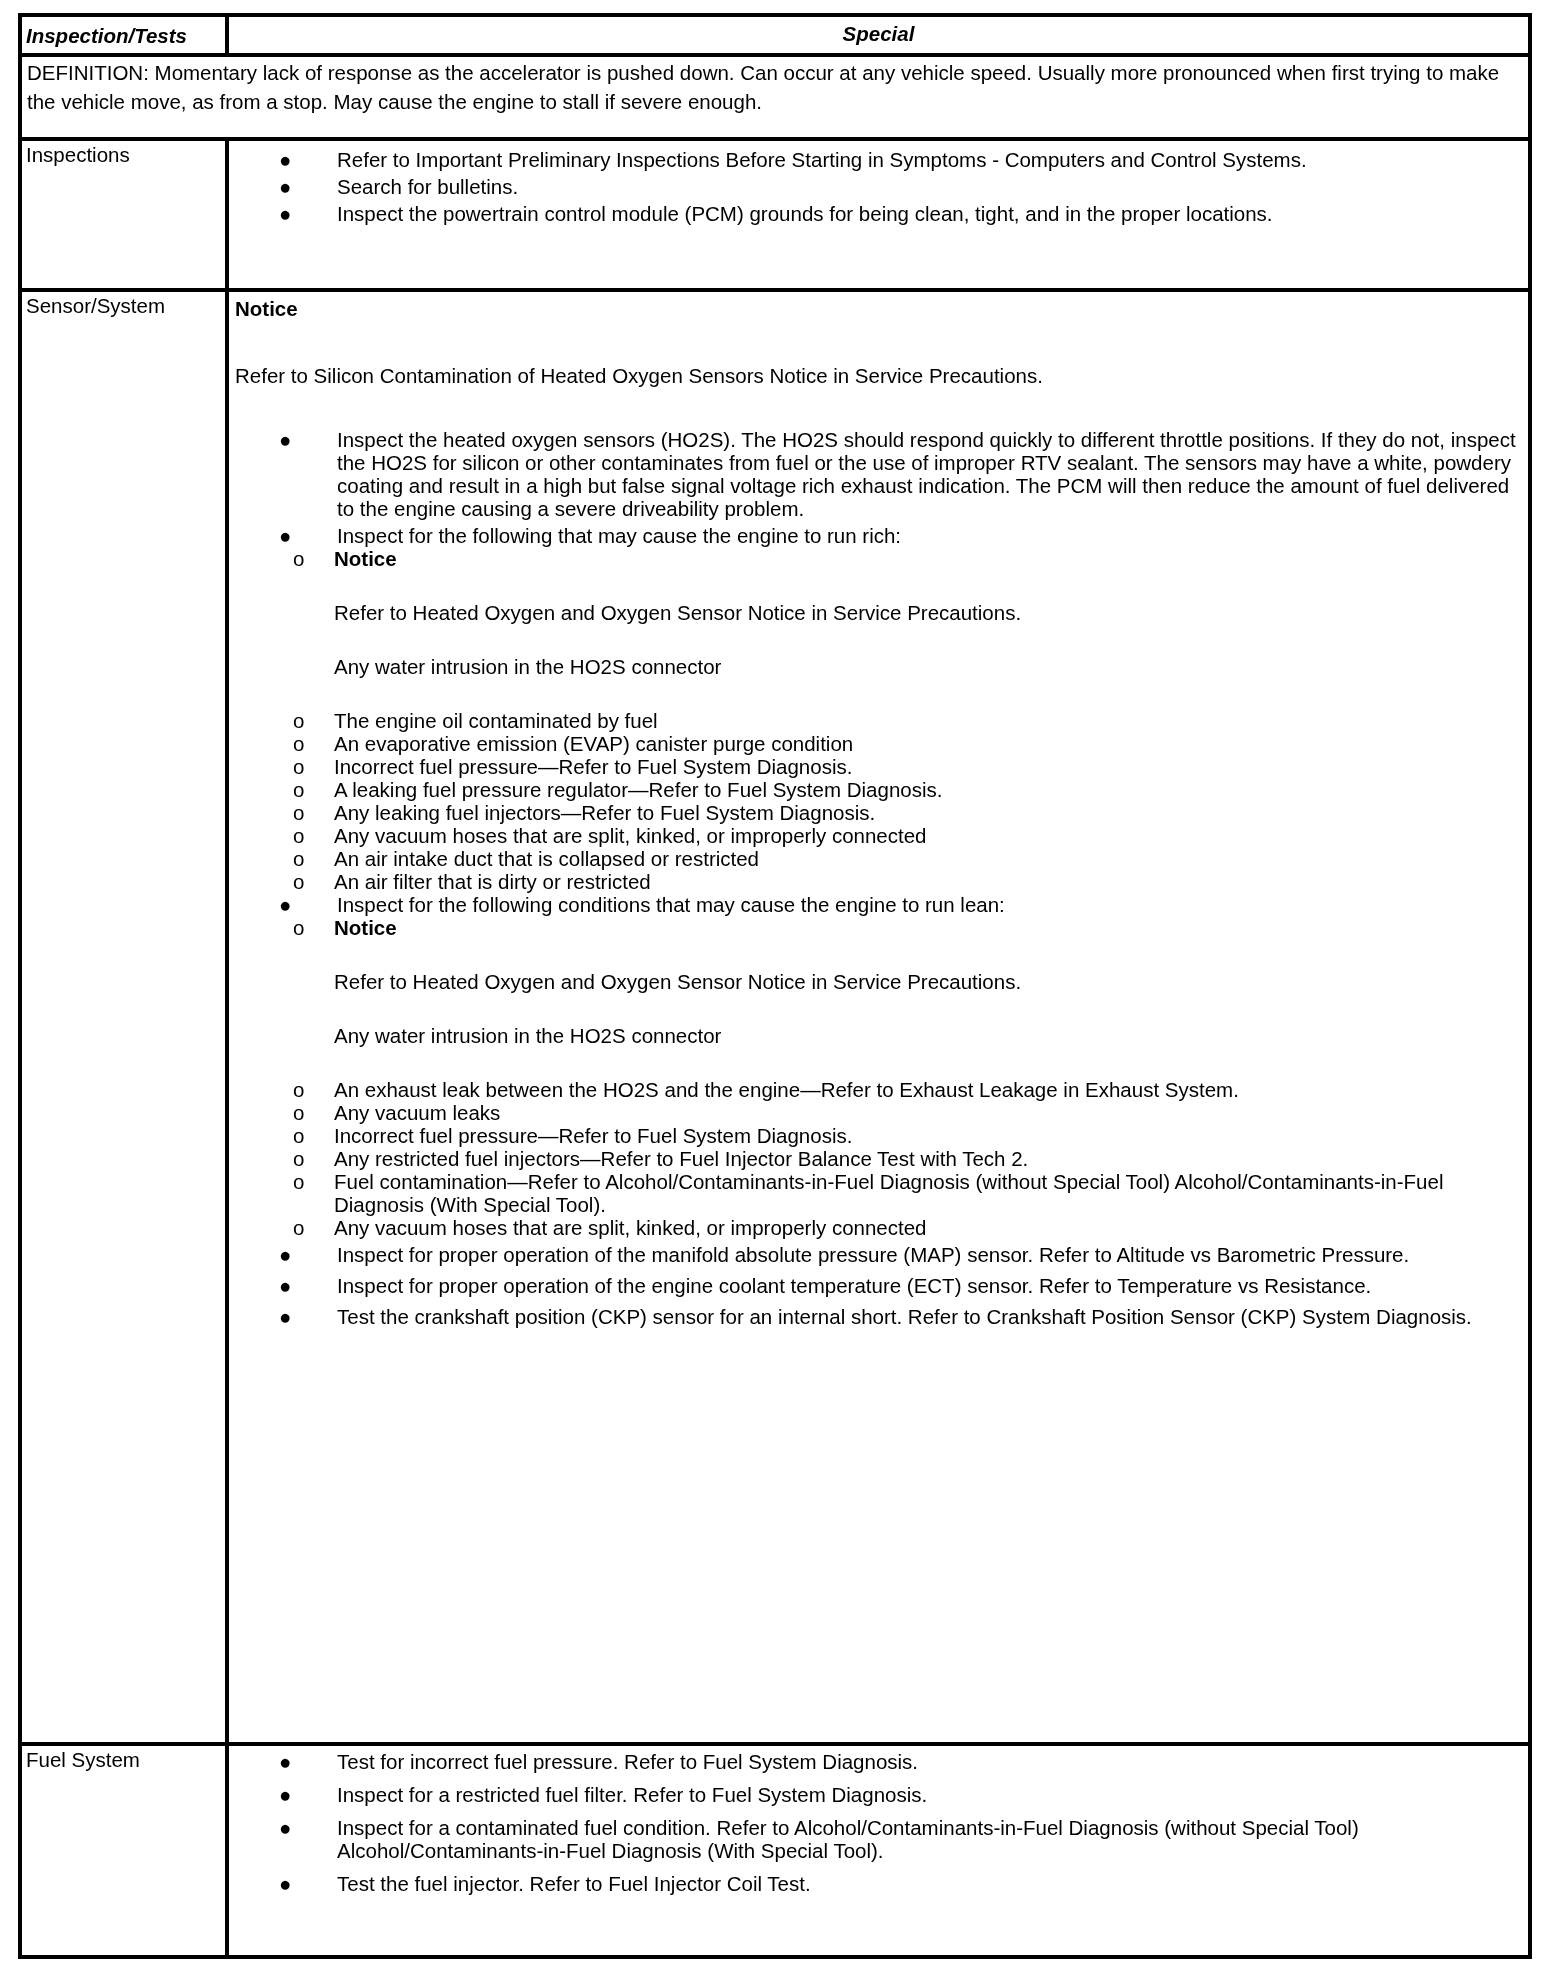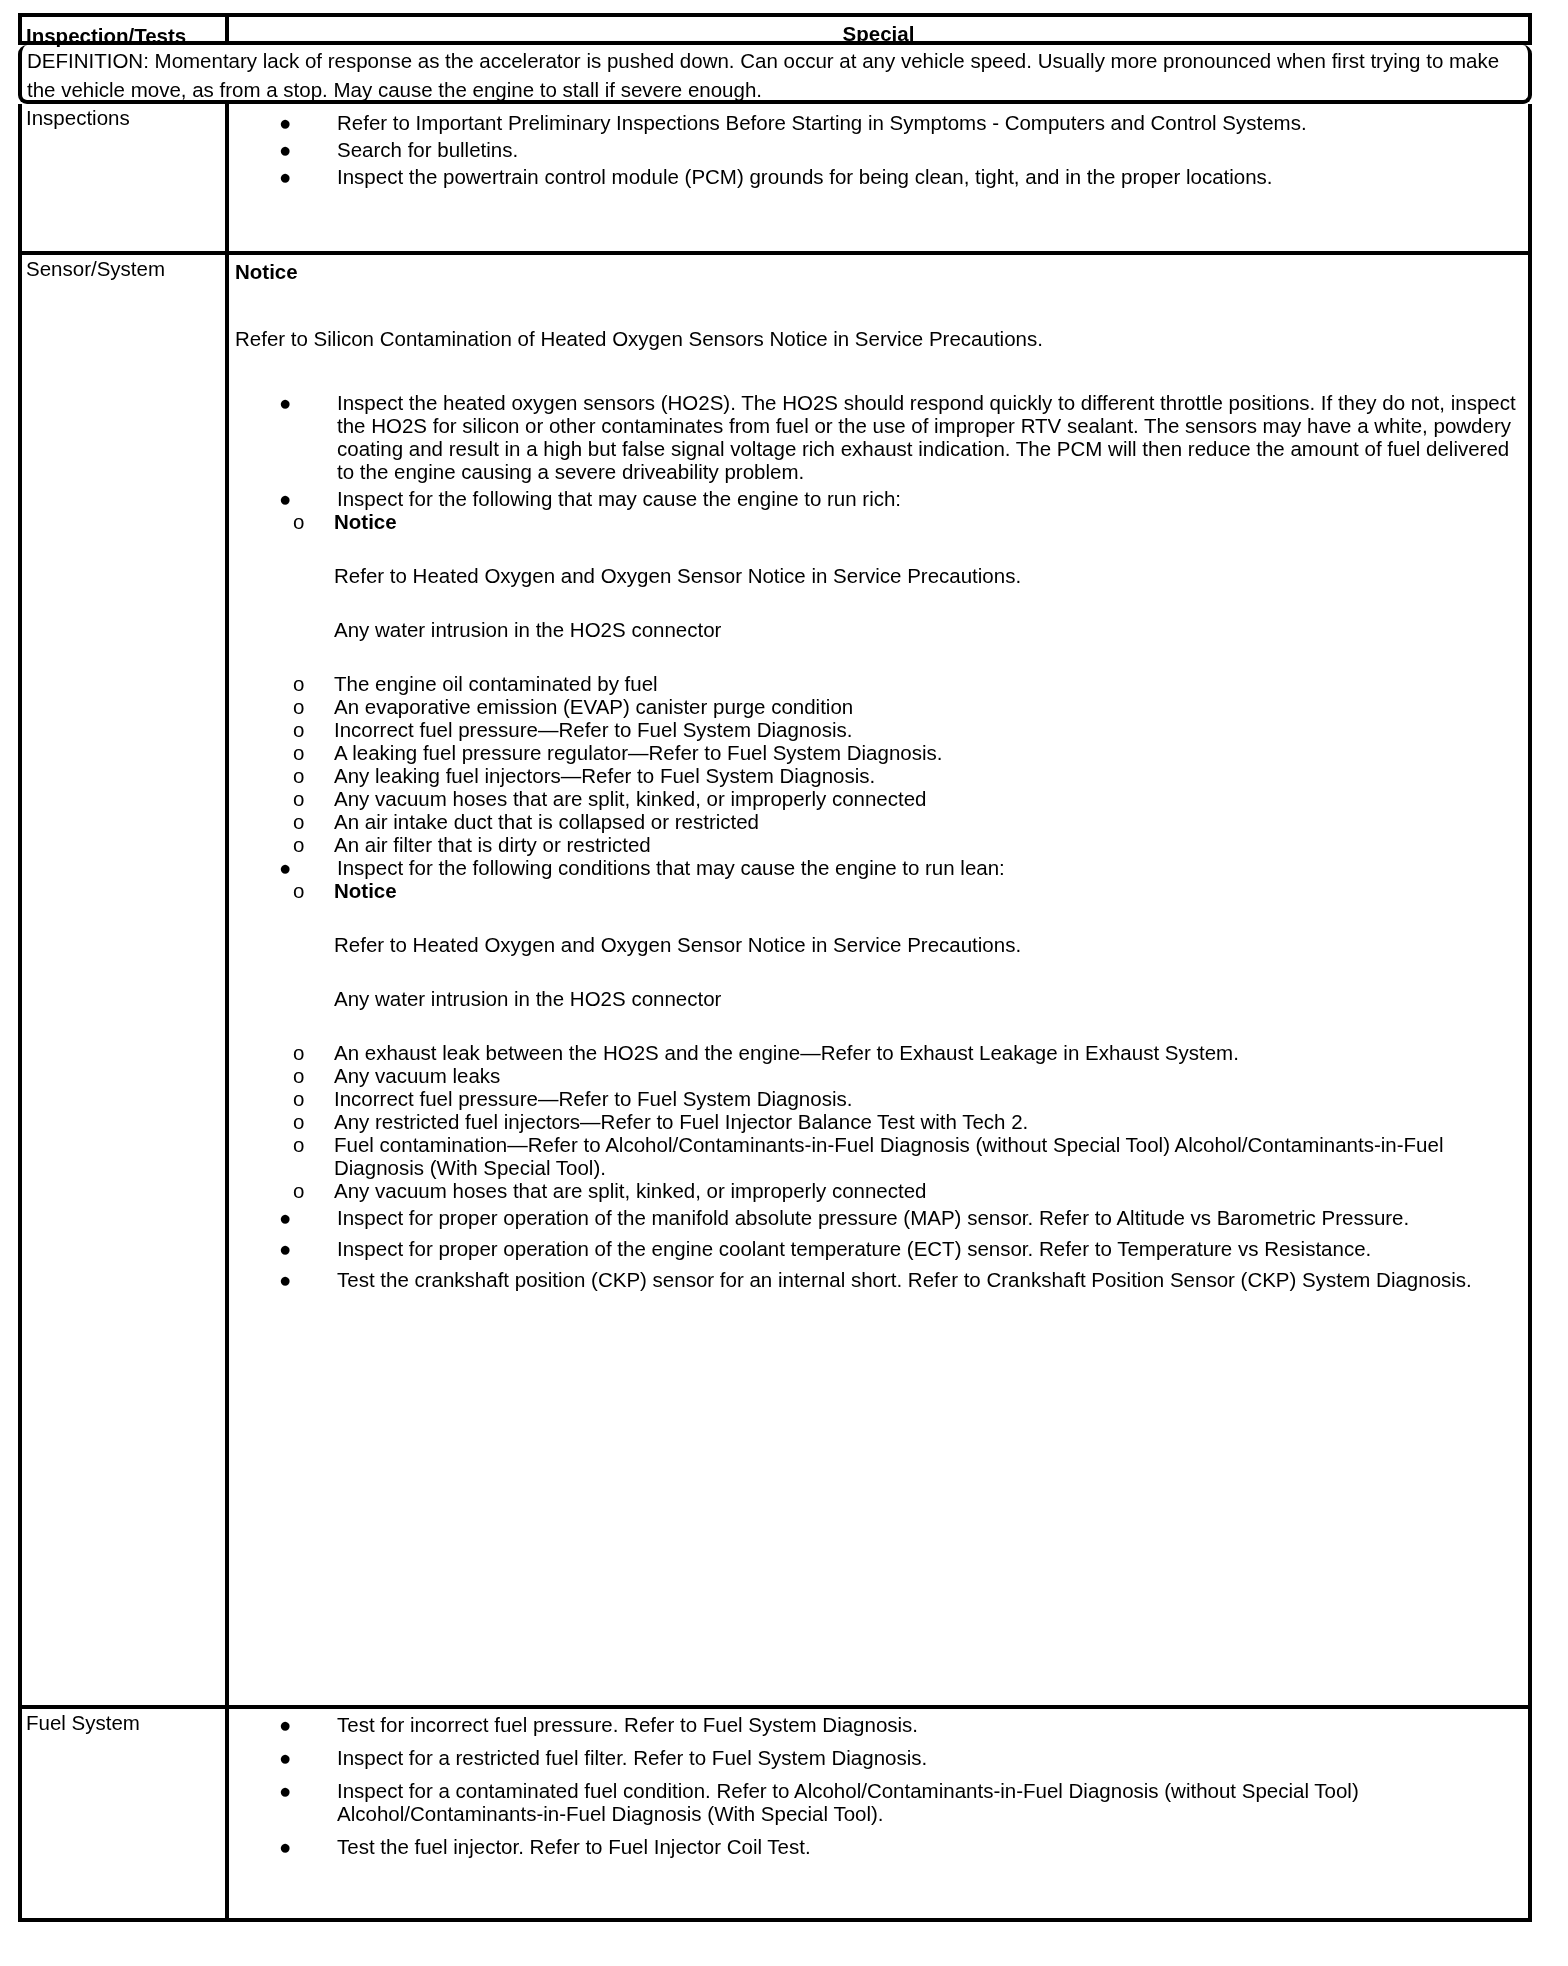--- a/index.html
+++ b/index.html
@@ -6,22 +6,22 @@
   body { width:1568px; height:1966px; position:relative; overflow:hidden;
          font-family:"Liberation Sans", sans-serif; color:#000; font-size:20.5px; }
   .tbl { position:absolute; left:18px; top:13px; width:1514px; }
   .row { display:flex; border:4px solid #000; border-top:none; box-sizing:border-box; }
   .row.first { border-top:4px solid #000; }
   .c1 { width:207px; flex:none; border-right:4px solid #000; padding:2px 4px; box-sizing:border-box; }
   .c2 { flex:1; padding:2px 6px; box-sizing:border-box; line-height:29px; }
   .full { flex:1; padding:1px 5px; line-height:29px; }
   .hdr .c1 { font-weight:bold; }
   .hdr .c2 { font-weight:bold; text-align:center; }
-  .hdr { height:32px; line-height:33px; }
-  .def { height:59px;border-radius:9px; }
+  .hdr { height:44px; line-height:33px;font-style:italic; }
+  .def { height:84px; }
   .prelim { height:151px; }
   .sensor { height:1454px;justify-content:space-between; }
   .fuel { height:213px; }
   ul.l1 { list-style:none; margin:0; padding:0; }
   ul.l1 > li { position:relative; padding-left:102px; }
   ul.l1 > li > .b { position:absolute; left:44px; top:0; }
   ul.l2 { list-style:none; margin:0; padding:0; }
   ul.l2 > li { position:relative; padding-left:99px; margin-left:-102px; }
   ul.l2 > li > .b { position:absolute; left:58px; top:0; }
   .bold { font-weight:bold; }

